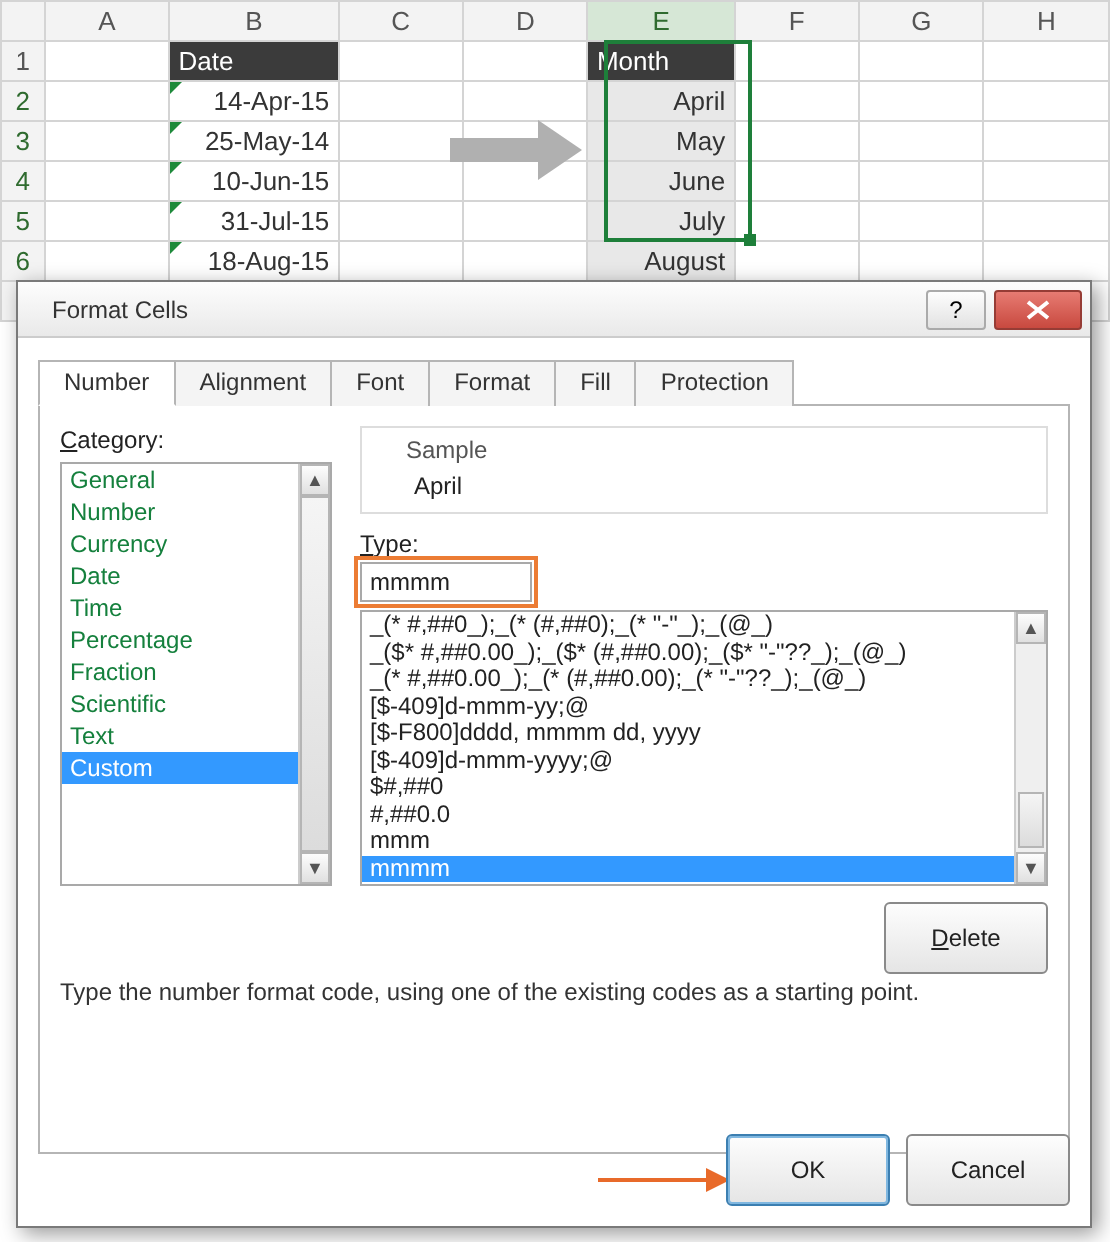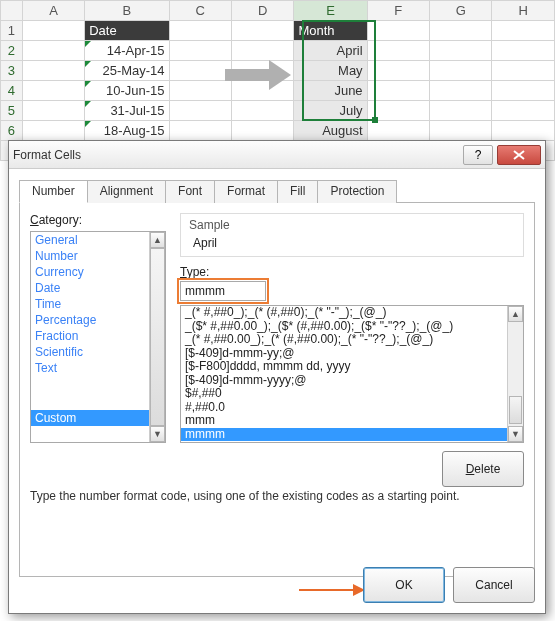--- a/index.html
+++ b/index.html
@@ -107,21 +107,21 @@
     box-shadow: 3px 3px 10px rgba(0,0,0,0.4);
     display: flex;
     flex-direction: column;
   }
   .titlebar {
     height: 28px;
     background: linear-gradient(#fdfdfd, #e9e9e9);
     border-bottom: 1px solid #ccc;
     display: flex;
     align-items: center;
-    padding-left: 4px;
+    padding-left: 17px;
   }
   .titlebar .title { flex: 1; font-size: 12px; color: #333; }
   .titlebar .tbtn {
     width: 30px; height: 20px;
     margin-right: 4px;
     border: 1px solid #aaa;
     background: linear-gradient(#fdfdfd, #e2e2e2);
     border-radius: 2px;
     display: flex; align-items: center; justify-content: center;
     font-family: Arial;
@@ -183,26 +183,25 @@
     top: 28px; left: 10px;
     width: 136px; height: 212px;
     border: 1px solid #a9a9a9;
     background: #fff;
     overflow: hidden;
     font-size: 12px;
   }
   .category-box .item {
     padding: 1px 4px;
     white-space: nowrap;
-    color: #3b82f6;
+    color: #15803d;
   }
   .category-box .item.sel {
     background: #3399ff;
     color: #fff;
-    margin-top: 34px;
   }
   .cat-scroll {
     position: absolute; right: 0; top: 0; bottom: 0; width: 16px;
     background: #efefef; border-left: 1px solid #ccc;
   }
   .cat-scroll .sbtn {
     height: 16px; background: linear-gradient(#fdfdfd,#e0e0e0);
     border: 1px solid #b5b5b5; margin: 0;
     display: flex; align-items: center; justify-content: center;
     font-size: 9px; color: #555;
@@ -214,21 +213,21 @@
   }
   .cat-scroll .sbtn.bot { position: absolute; bottom: 0; left:0; right:0; }
 
   .cat-label { position: absolute; top: 10px; left: 10px; }
 
   .sample-area {
     position: absolute;
     top: 10px; left: 160px; right: 10px;
     border: 1px solid #ddd;
     height: 44px;
-    padding: 4px 8px;
+    padding: 4px 22px;
   }
   .sample-area .slabel { font-size: 12px; color:#555; }
   .sample-area .sval { font-size: 12px; color:#222; padding-top: 4px; padding-left: 4px; }
 
   .type-label { position: absolute; top: 62px; left: 160px; }
   .type-input {
     position: absolute;
     top: 78px; left: 160px;
     width: 86px; height: 20px;
     border: 1px solid #a9a9a9;

